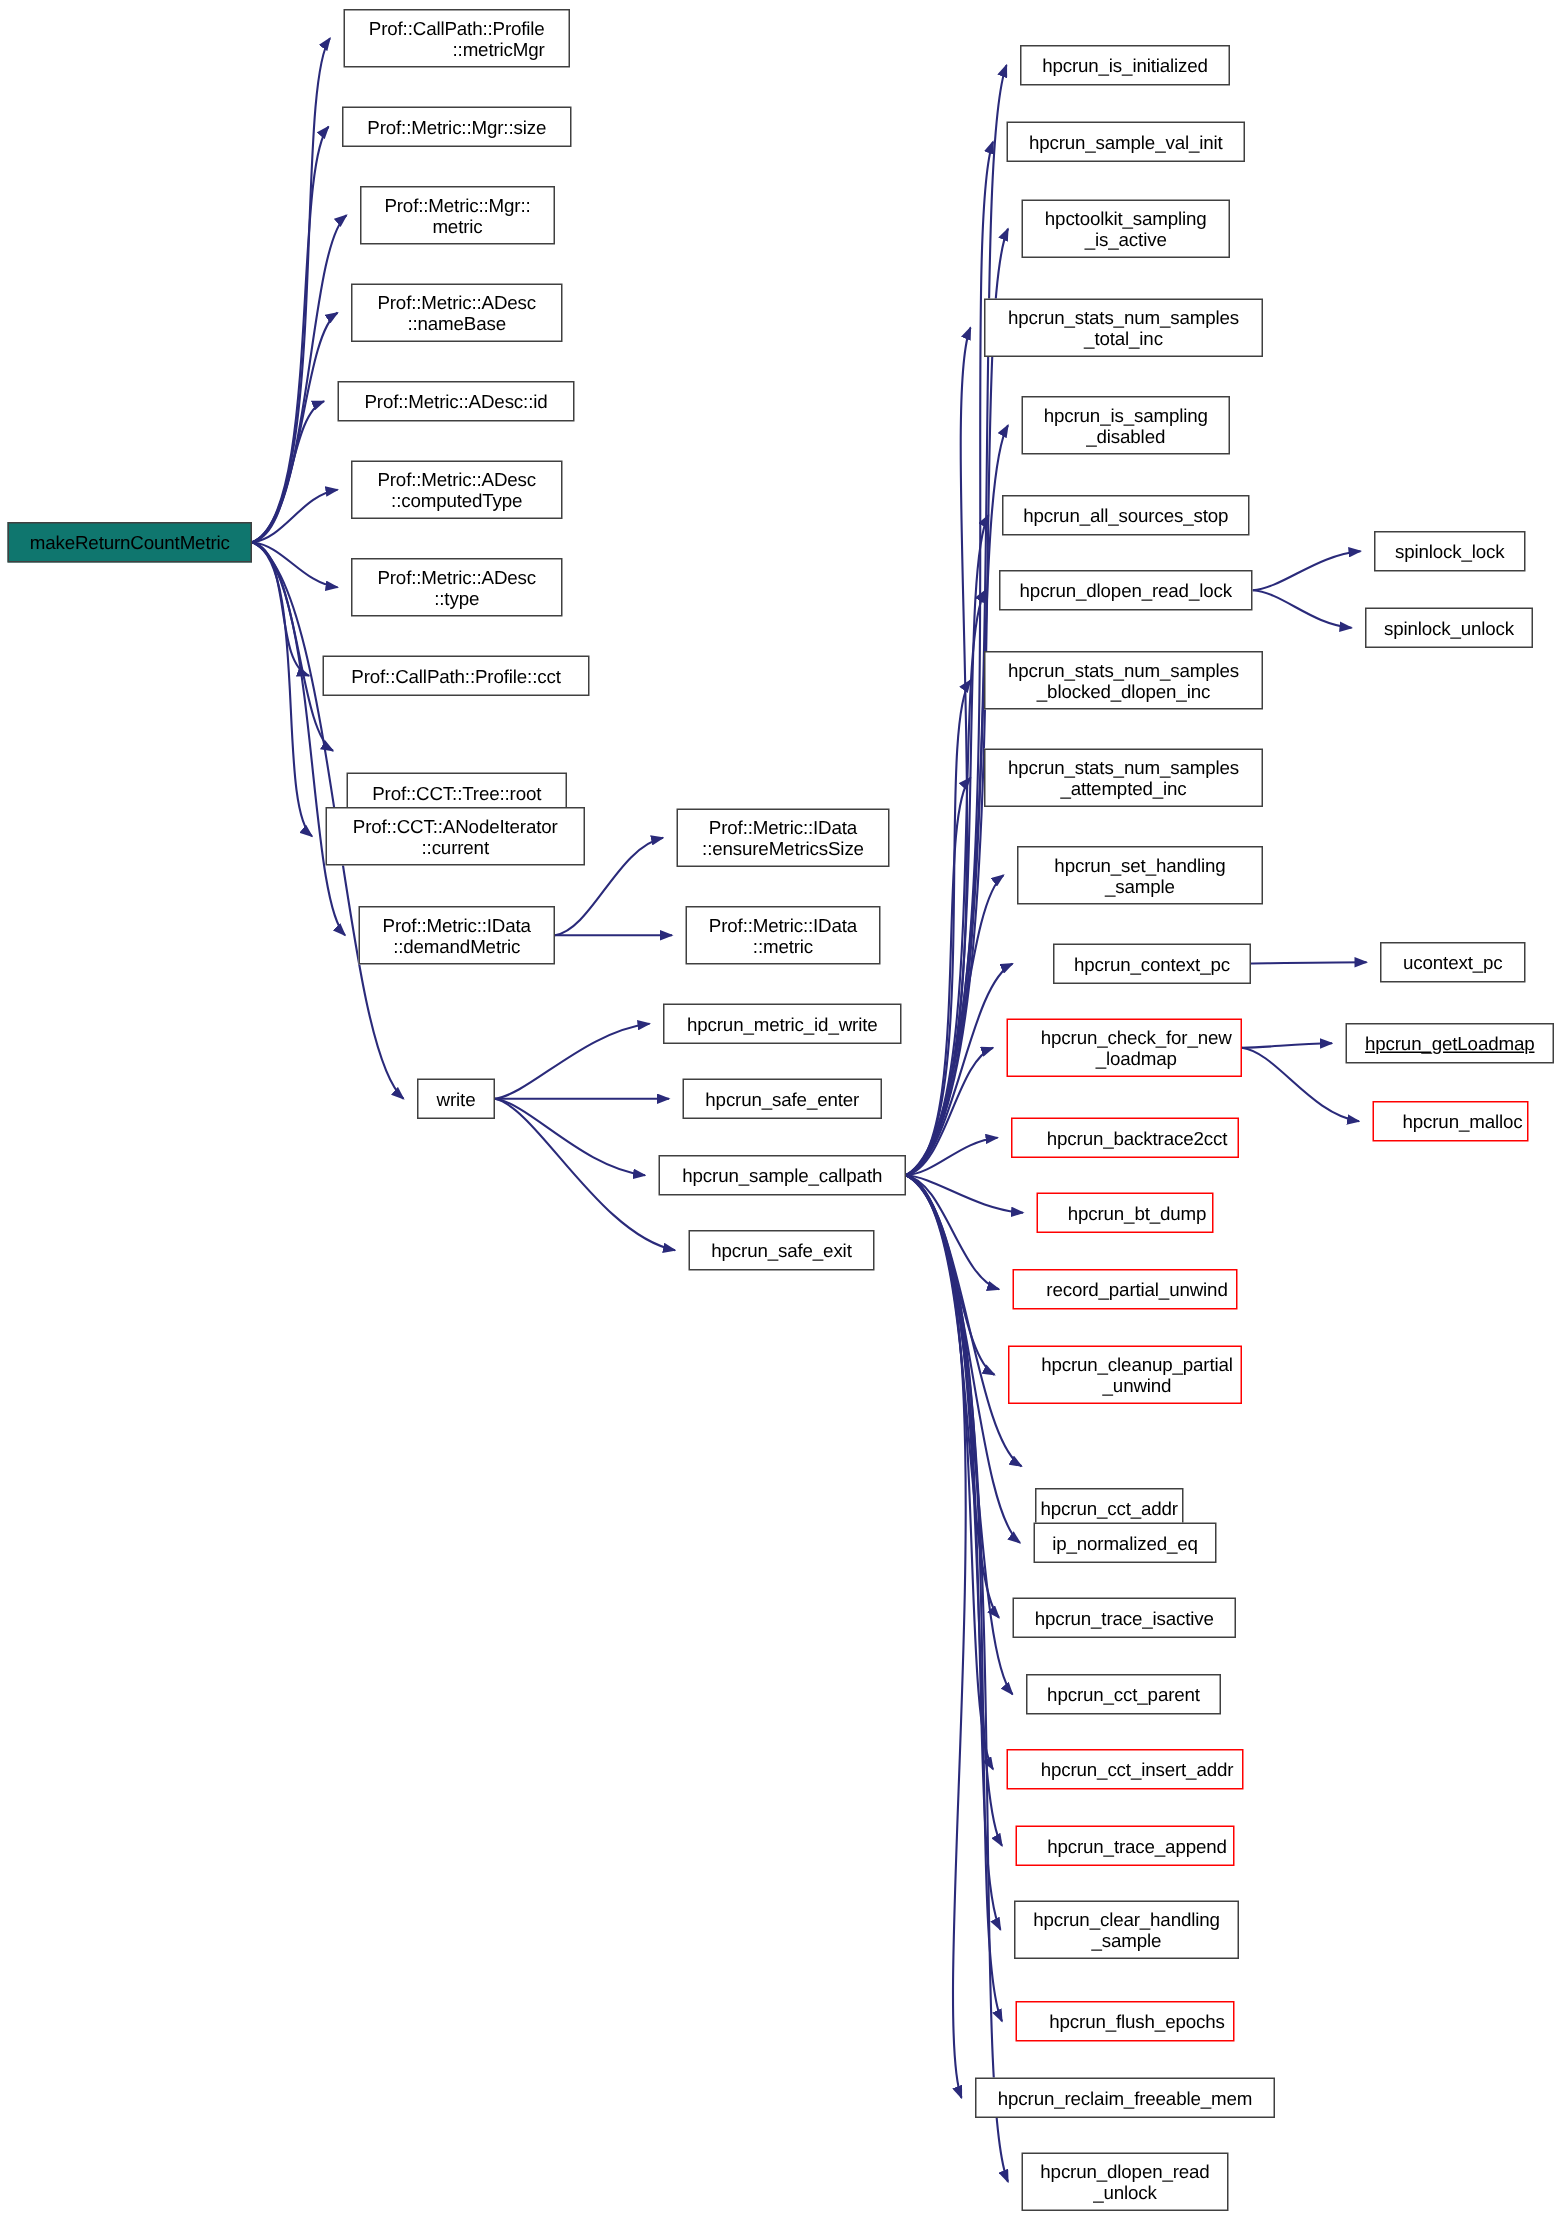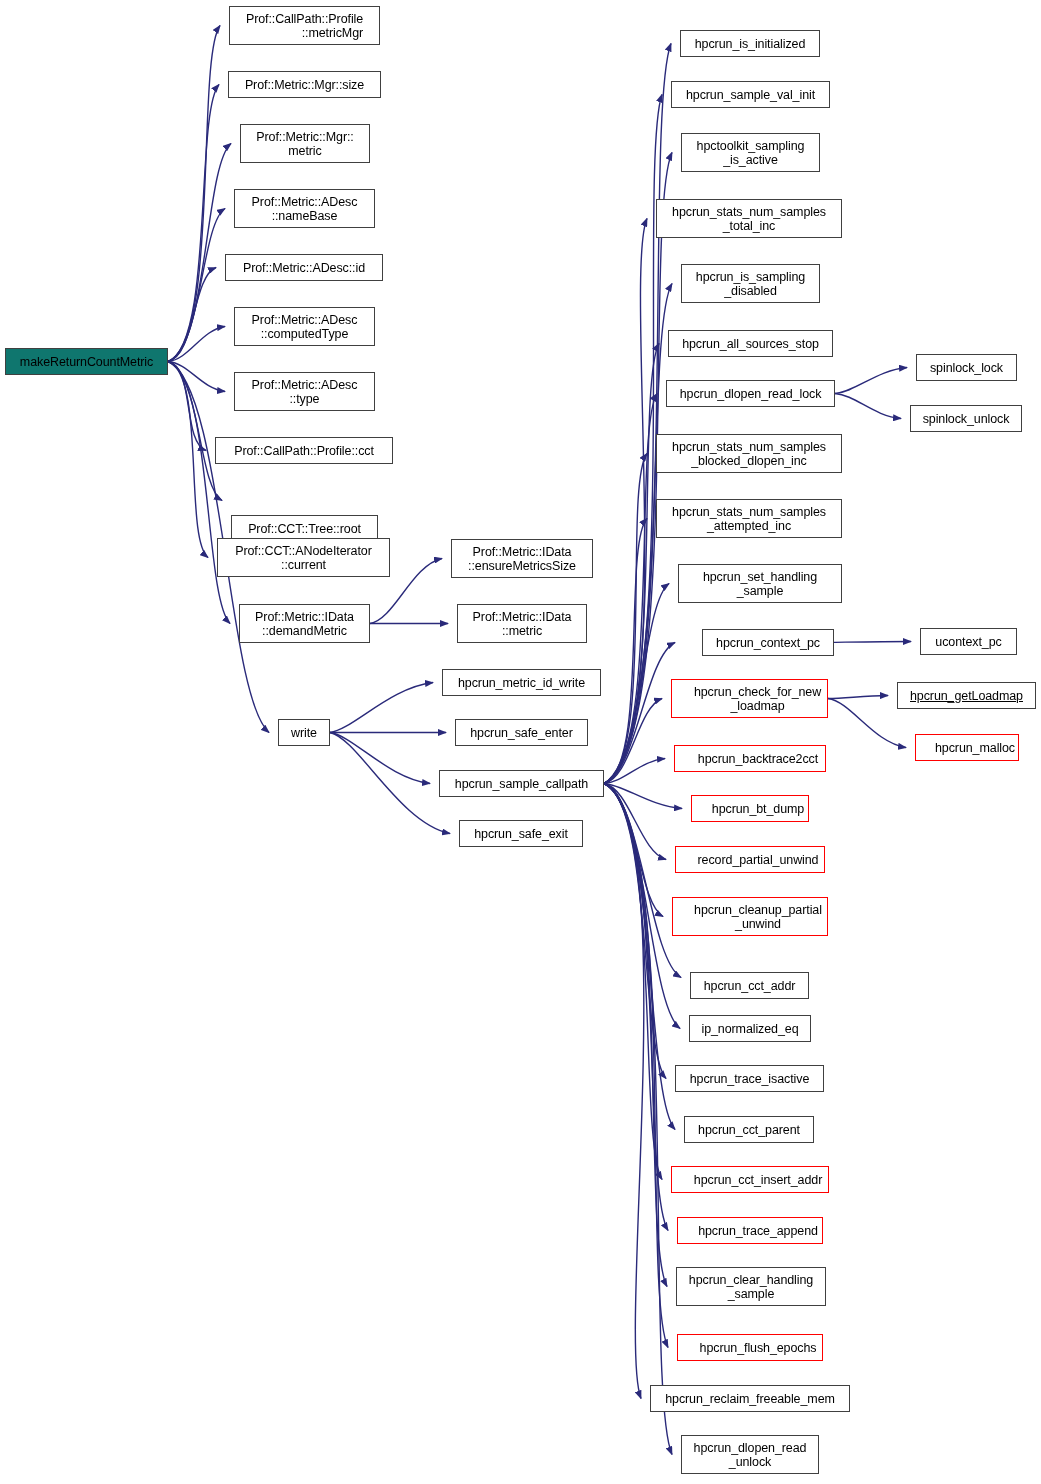--- a/index.html
+++ b/index.html
@@ -161,21 +161,21 @@
       <div class="node" style="left: 678px; top: 564px; width: 164px; height: 39px;"><span>hpcrun_set_handling
 _sample</span></div>
       <div class="node" style="left: 684px; top: 629px; width: 132px; height: 27px; margin-left: 18px;"><span>hpcrun_context_pc</span></div>
       <div class="node red" style="left: 671px; top: 679px; width: 157px; height: 39px;"><span>hpcrun_check_for_new
 _loadmap</span></div>
       <div class="node red" style="left: 674px; top: 745px; width: 152px; height: 27px;"><span>hpcrun_backtrace2cct</span></div>
       <div class="node red" style="left: 691px; top: 795px; width: 118px; height: 27px;"><span>hpcrun_bt_dump</span></div>
       <div class="node red" style="left: 675px; top: 846px; width: 150px; height: 27px;"><span>record_partial_unwind</span></div>
       <div class="node red" style="left: 672px; top: 897px; width: 156px; height: 39px;"><span>hpcrun_cleanup_partial
 _unwind</span></div>
-      <div class="node" style="left: 690px; top: 972px; width: 119px; height: 27px;"><span>hpcrun_cct_addr</span></div>
+      <div class="node" style="left: 690px; top: 992px; width: 99px; height: 27px;"><span>hpcrun_cct_addr</span></div>
       <div class="node" style="left: 689px; top: 1015px; width: 122px; height: 27px;"><span>ip_normalized_eq</span></div>
       <div class="node" style="left: 675px; top: 1065px; width: 149px; height: 27px;"><span>hpcrun_trace_isactive</span></div>
       <div class="node" style="left: 684px; top: 1116px; width: 130px; height: 27px;"><span>hpcrun_cct_parent</span></div>
       <div class="node red" style="left: 671px; top: 1166px; width: 158px; height: 27px;"><span>hpcrun_cct_insert_addr</span></div>
       <div class="node red" style="left: 677px; top: 1217px; width: 146px; height: 27px;"><span>hpcrun_trace_append</span></div>
       <div class="node" style="left: 676px; top: 1267px; width: 150px; height: 39px;"><span>hpcrun_clear_handling
 _sample</span></div>
       <div class="node red" style="left: 677px; top: 1334px; width: 146px; height: 27px;"><span>hpcrun_flush_epochs</span></div>
       <div class="node" style="left: 650px; top: 1385px; width: 200px; height: 27px;"><span>hpcrun_reclaim_freeable_mem</span></div>
       <div class="node" style="left: 681px; top: 1435px; width: 138px; height: 39px;"><span>hpcrun_dlopen_read

